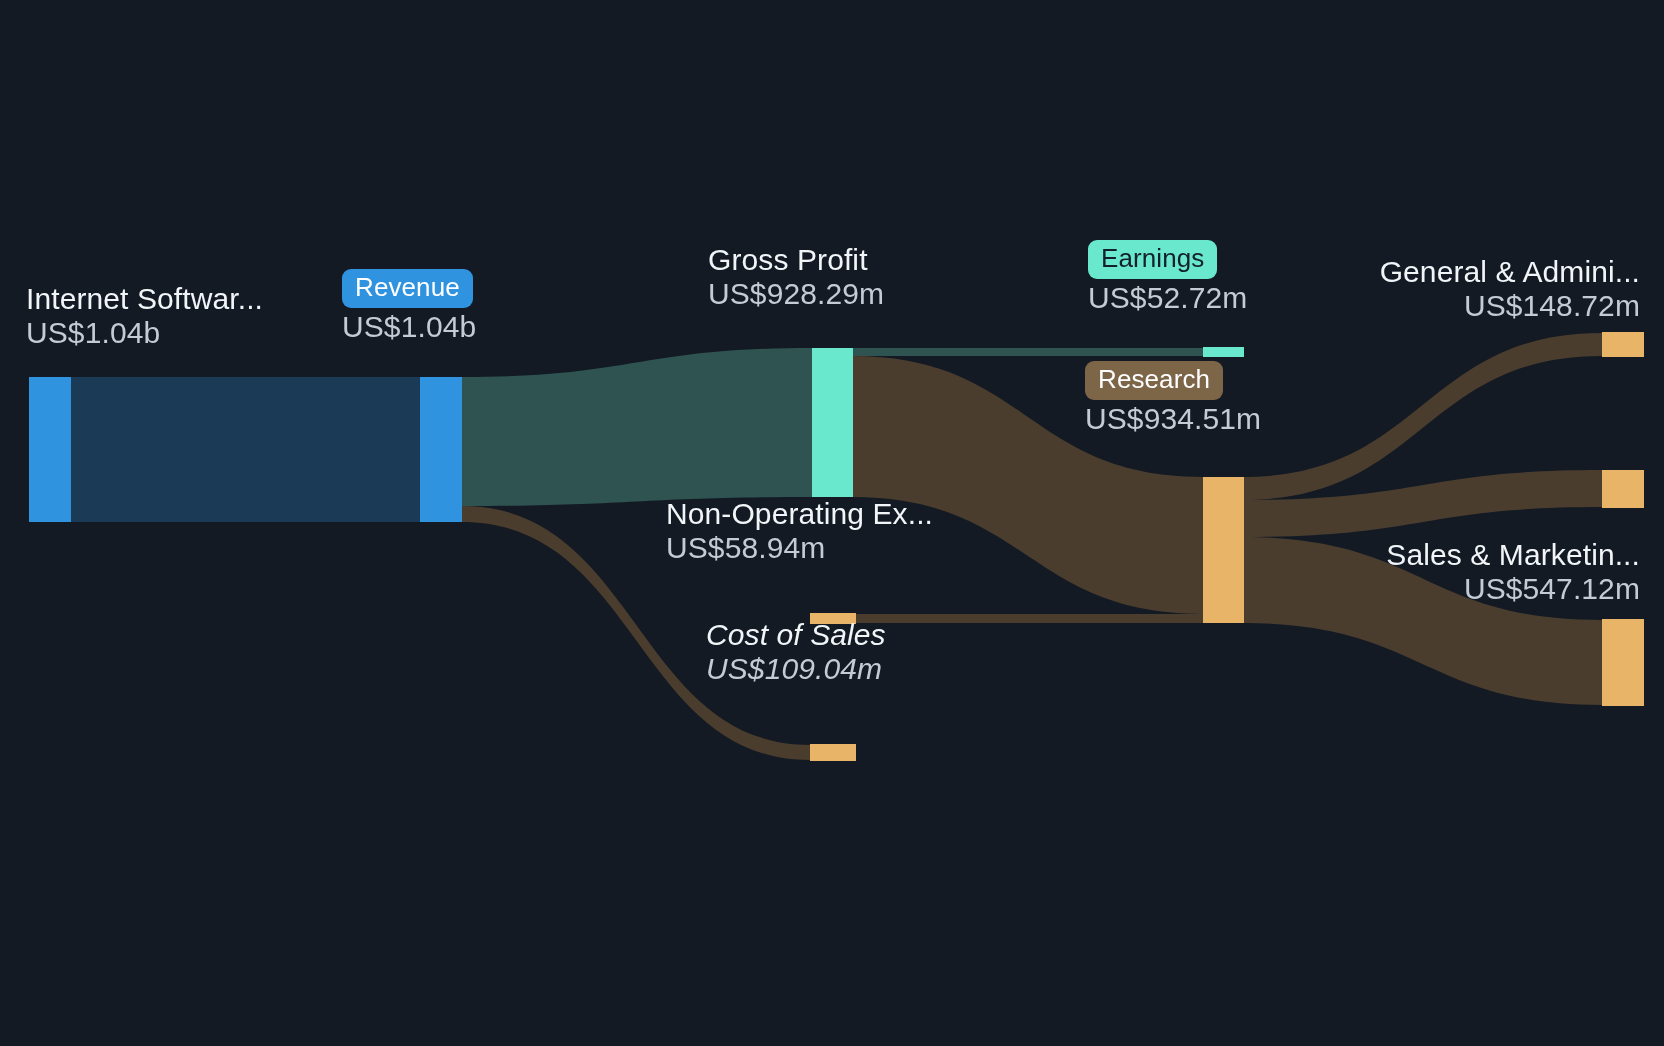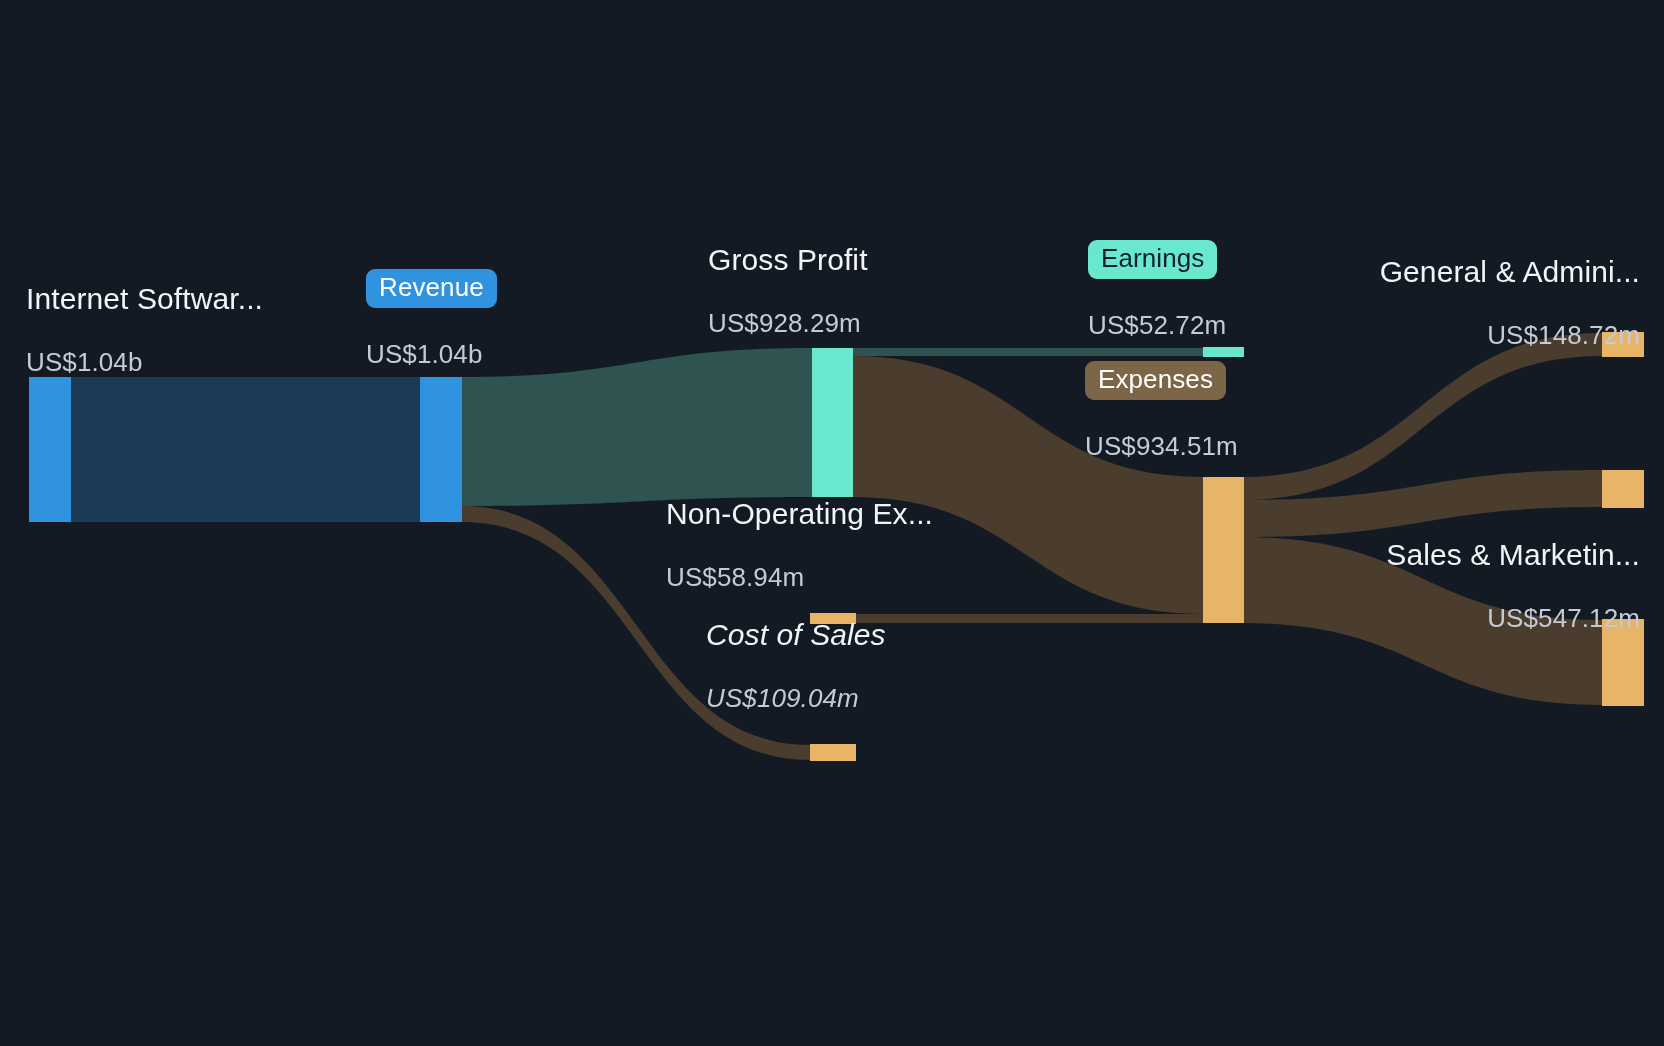--- a/index.html
+++ b/index.html
@@ -7,21 +7,21 @@
   body{
     width:1664px;height:1046px;overflow:hidden;position:relative;
     font-family:"Liberation Sans","DejaVu Sans",sans-serif;
     -webkit-font-smoothing:antialiased;
   }
   #stage{position:absolute;left:0;top:0;width:1664px;height:1046px;}
   svg.sankey{position:absolute;left:0;top:0;width:1664px;height:1046px;display:block;}
 
   .lbl{position:absolute;white-space:nowrap;line-height:1.12;}
   .lbl .name{font-size:30px;color:#f2f5f8;display:block;letter-spacing:.1px;}
-  .lbl .val{font-size:26px;color:#c3cbd4;display:block;letter-spacing:.1px;margin-top:32px;}
+  .lbl .val{font-size:30px;color:#c3cbd4;display:block;letter-spacing:.1px;}
   .lbl.right{text-align:right;}
 
   .pill{
     display:inline-block;border-radius:9px;padding:4px 13px 6px 13px;
     font-size:26px;line-height:1.12;letter-spacing:.1px;
   }
   .pill.blue{background:#2f93e0;color:#ffffff;}
   .pill.mint{background:#6ae8cd;color:#11202a;}
   .pill.brown{background:#7d6548;color:#ffffff;}
   .pillrow{margin-bottom:2px;}
@@ -90,21 +90,21 @@
       <rect x="1602" y="470" width="42" height="38" fill="#e8b468"></rect>
       <rect x="1602" y="619" width="42" height="87" fill="#e8b468"></rect>
     </g>
   </svg>
 
   <div class="lbl" style="left:26px;top:282px;">
     <span class="name">Internet Softwar...</span>
     <span class="val">US$1.04b</span>
   </div>
 
-  <div class="lbl" style="left:366px;top:269px;">
+  <div class="lbl" style="left:342px;top:269px;">
     <div class="pillrow">
       <span class="pill blue">Revenue</span>
     </div>
     <span class="val">US$1.04b</span>
   </div>
 
   <div class="lbl" style="left:708px;top:243px;">
     <span class="name">Gross Profit</span>
     <span class="val">US$928.29m</span>
   </div>
@@ -121,21 +121,21 @@
 
   <div class="lbl" style="left:1088px;top:240px;">
     <div class="pillrow">
       <span class="pill mint">Earnings</span>
     </div>
     <span class="val">US$52.72m</span>
   </div>
 
   <div class="lbl" style="left:1085px;top:361px;">
     <div class="pillrow">
-      <span class="pill brown">Expenses</span>
+      <span class="pill brown">Research</span>
     </div>
     <span class="val">US$934.51m</span>
   </div>
 
   <div class="lbl right" style="right:24px;top:255px;">
     <span class="name">General &amp; Admini...</span>
     <span class="val">US$148.72m</span>
   </div>
 
 

